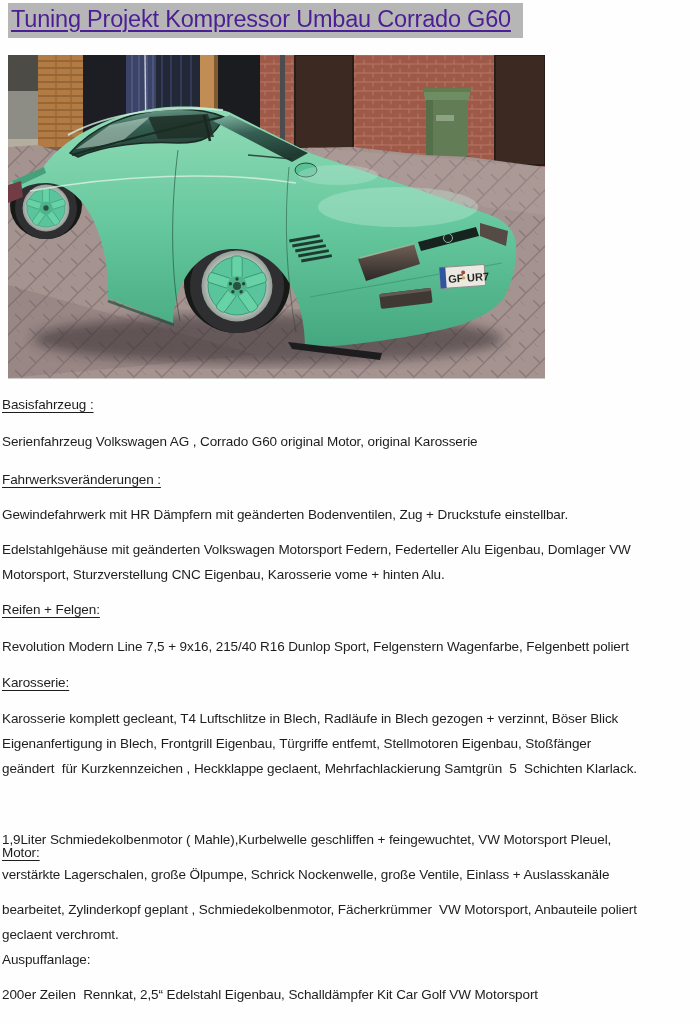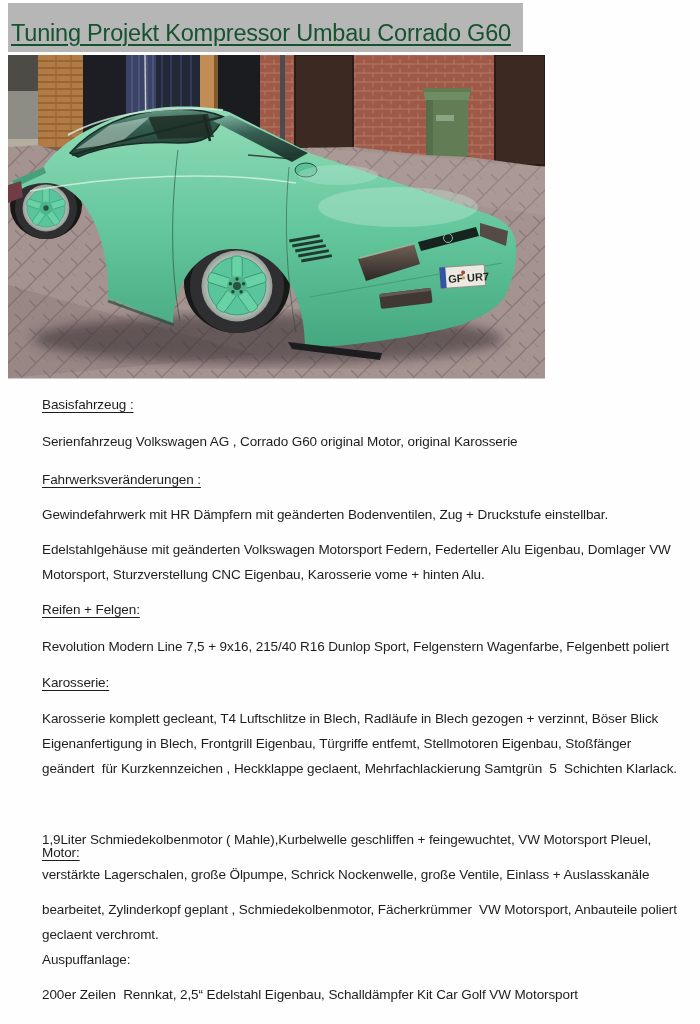--- a/index.html
+++ b/index.html
@@ -1,25 +1,25 @@
 <!DOCTYPE html>
 <html><head>
 <meta charset="utf-8">
 <style>
   html,body{margin:0;padding:0;background:#ffffff;}
   .doc{position:relative;width:700px;height:1024px;background:#fefefe;overflow:hidden;
        font-family:"Liberation Sans", sans-serif;}
   .title{position:absolute;left:8px;top:3px;display:inline-block;background:#b6b6b6;
-         color:#14532d;font-size:23.5px;letter-spacing:-0.2px;padding:17px 12px 5px 3px;
+         color:#4c1d95;font-size:23.5px;letter-spacing:-0.2px;padding:3px 12px 5px 3px;
          text-decoration:underline;text-decoration-thickness:1.5px;text-underline-offset:3px;}
   .photo{position:absolute;left:8px;top:55px;width:537px;height:323px;background:#9c8a88;
          border-bottom:1px solid #c9c9c9;}
   .photo svg{display:block;width:100%;height:100%;}
   .line{position:absolute;left:2px;white-space:pre;font-size:13.5px;color:#1d1d1d;
-        letter-spacing:-0.1px;line-height:18px;margin-left:40px;}
+        letter-spacing:-0.1px;line-height:18px;}
   .heading{text-decoration:underline;text-underline-offset:2.5px;text-decoration-thickness:1.2px;}
   .nou{text-decoration:none;}
 </style>
 </head>
 <body>
 
 <div class="doc">
 
   <div class="title">Tuning Projekt Kompressor Umbau Corrado G60</div>
 

